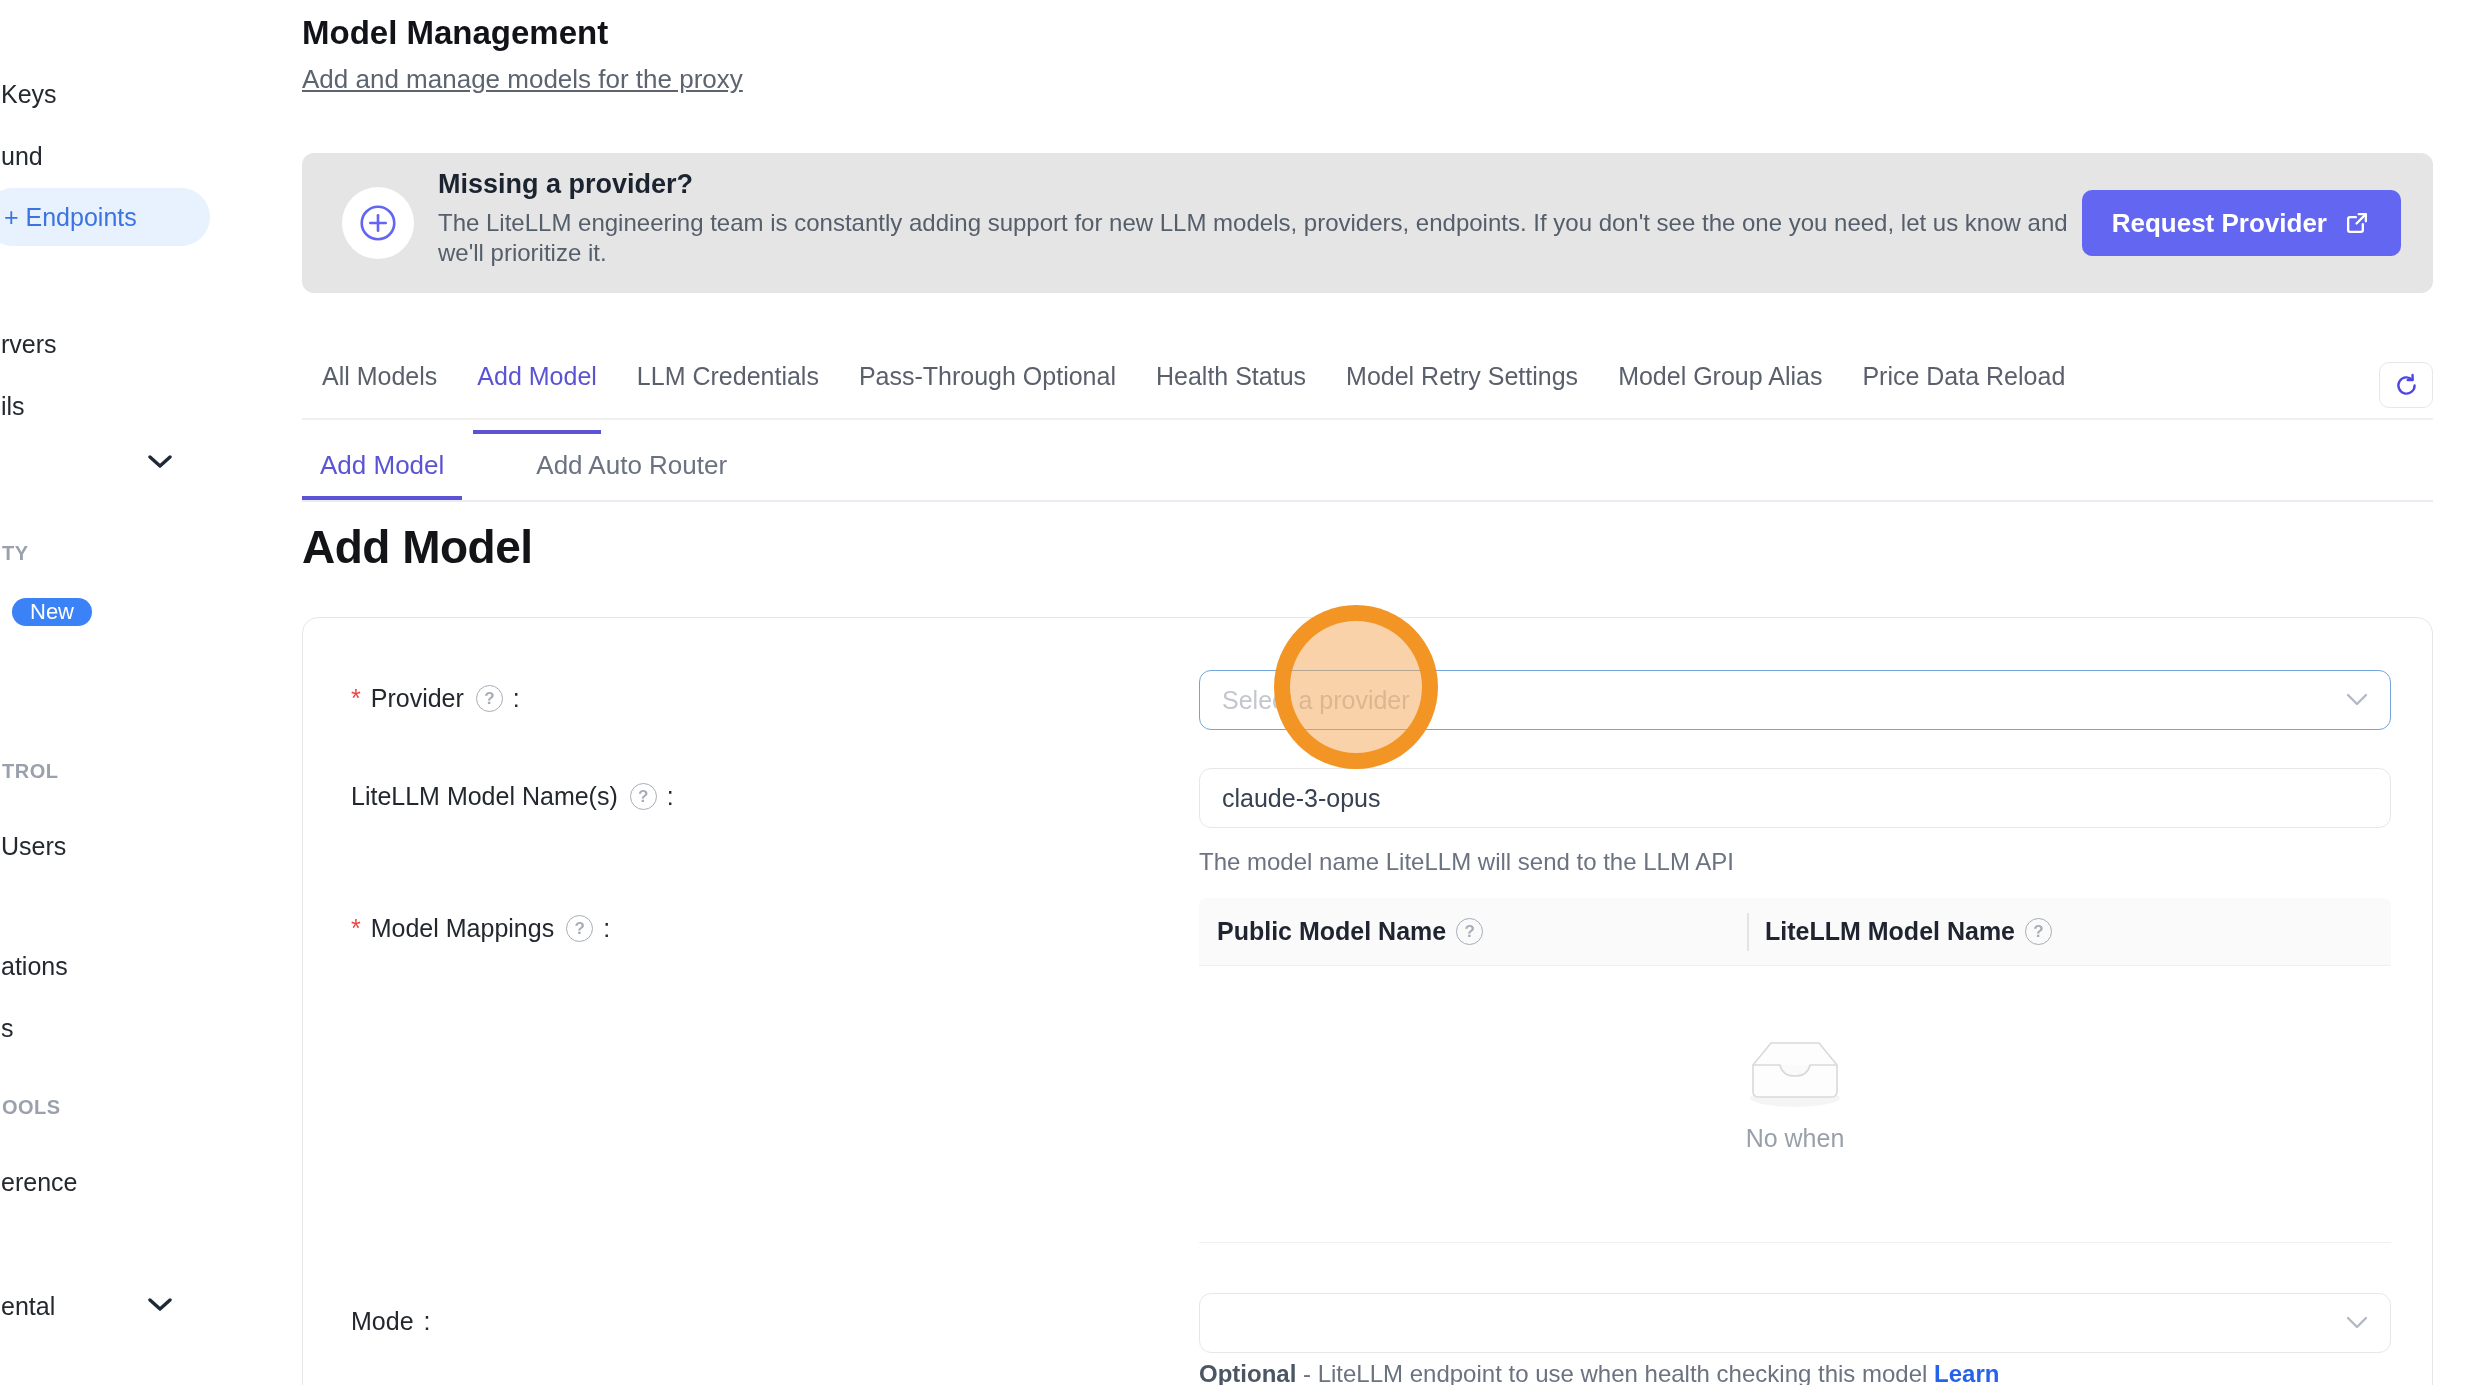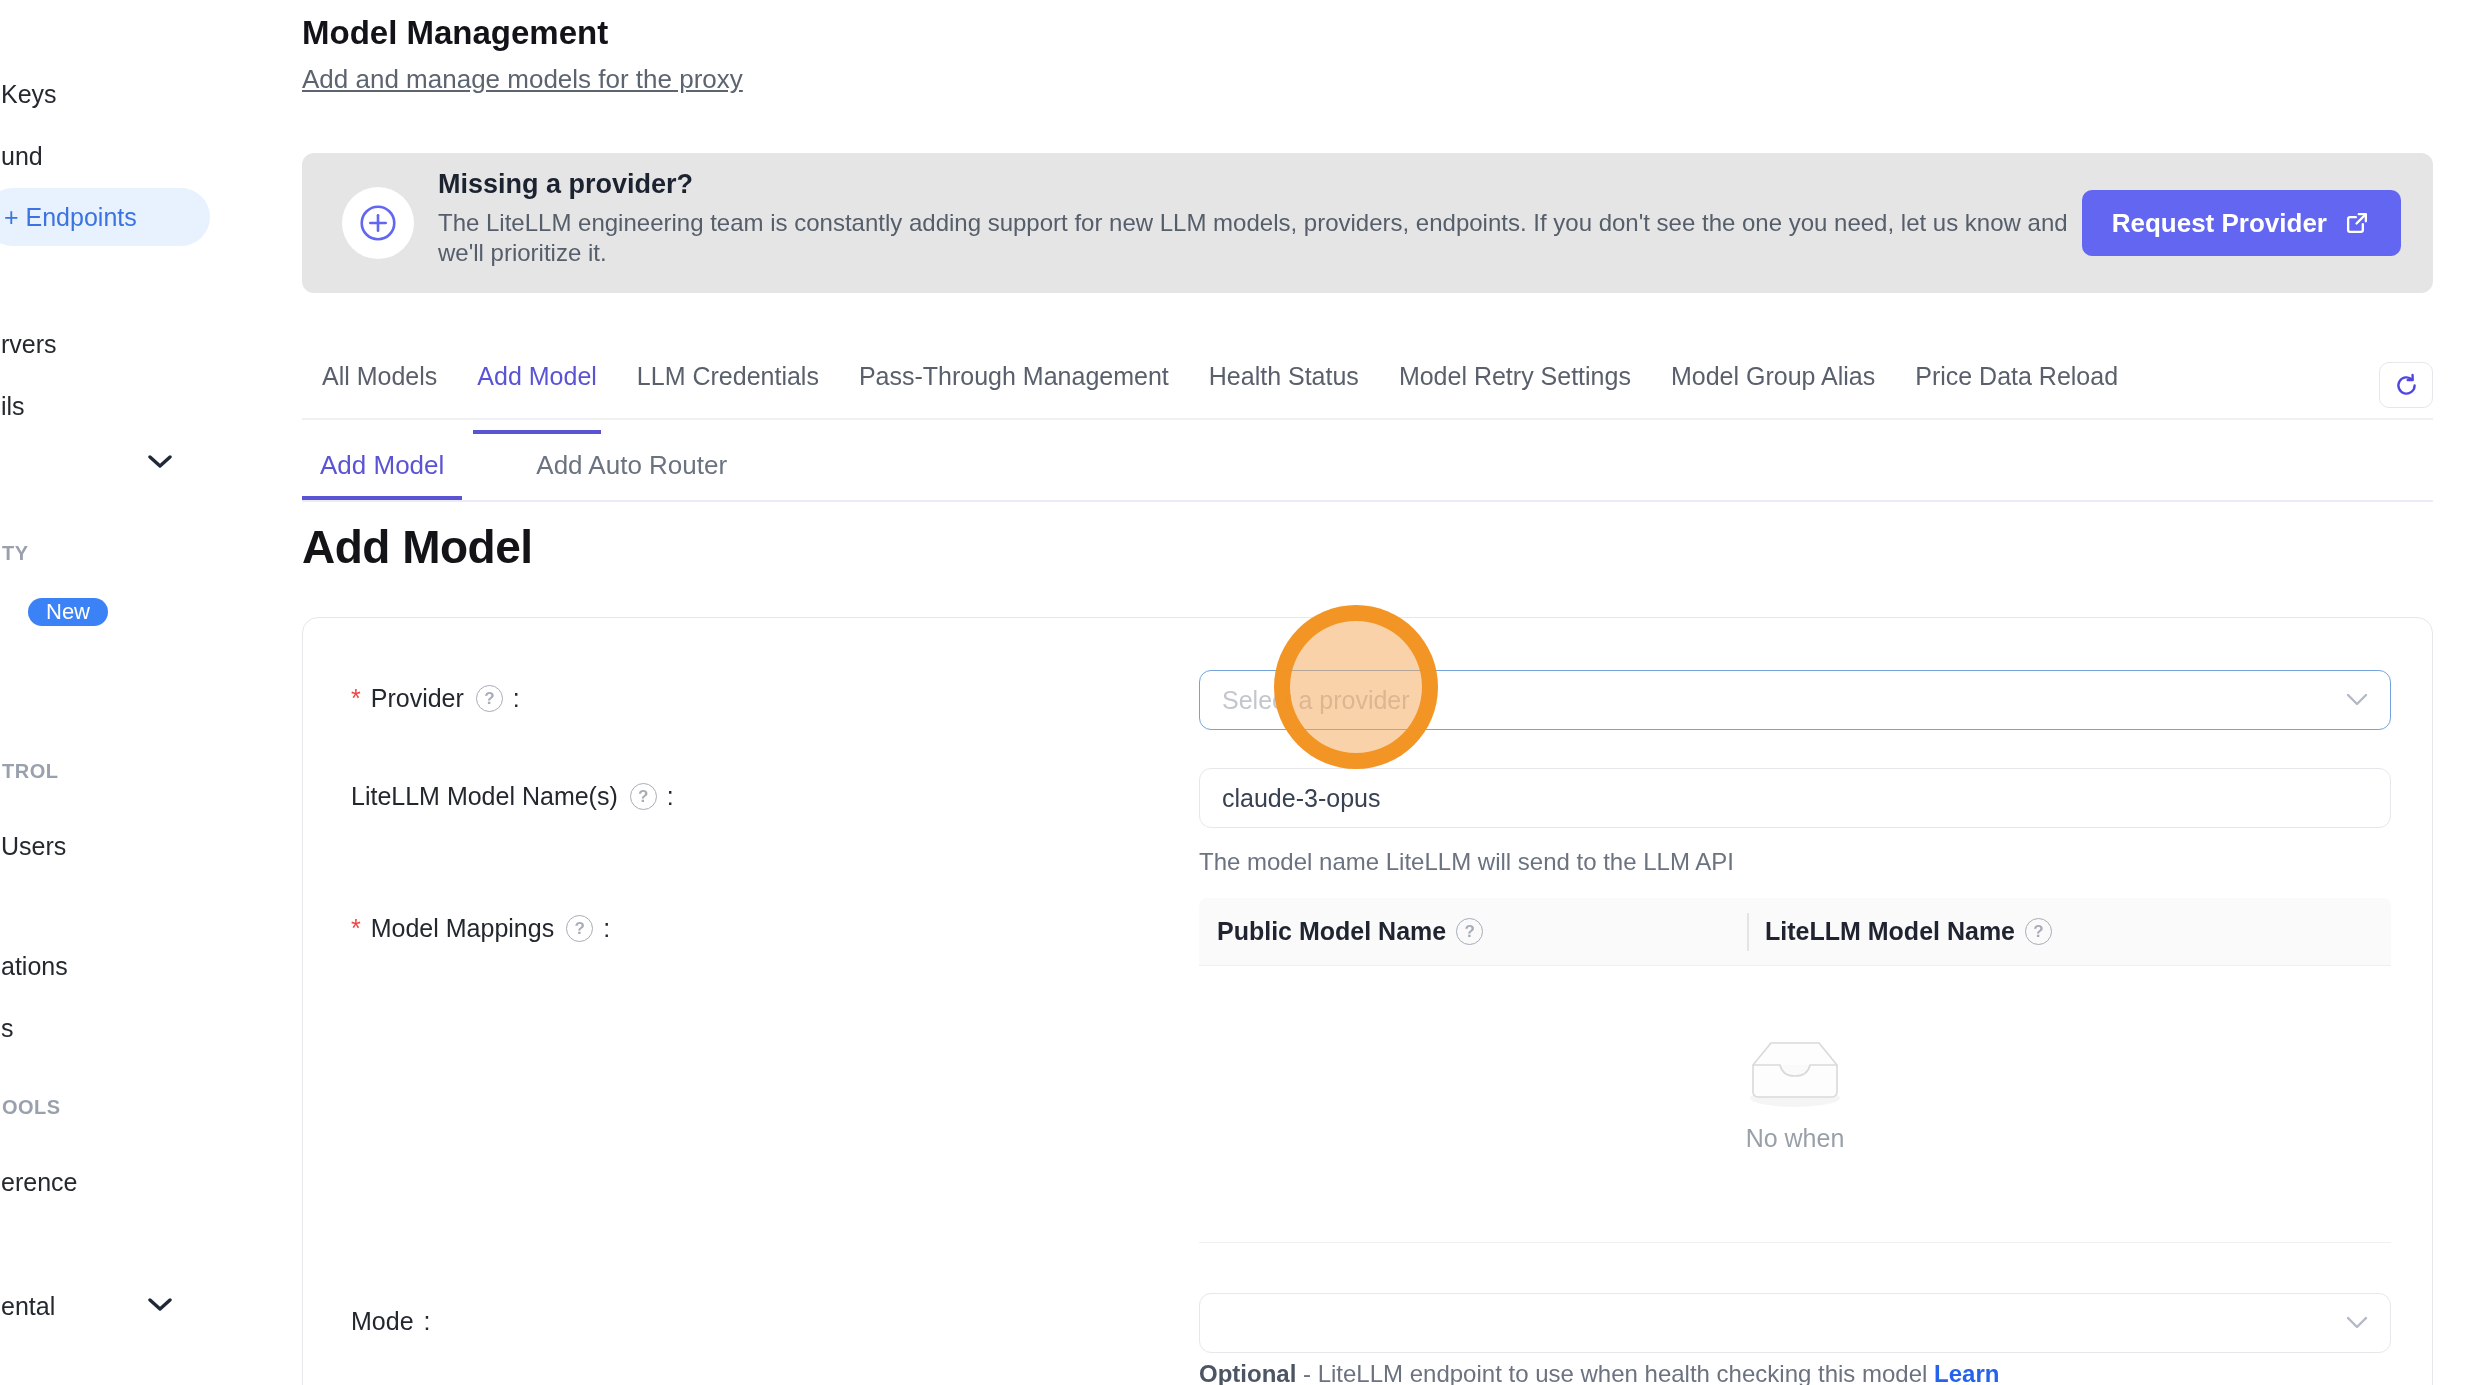--- a/index.html
+++ b/index.html
@@ -7,21 +7,21 @@
               font-family:"Liberation Sans","DejaVu Sans",sans-serif; }
   .app { position:relative; width:2477px; height:1385px; background:#fff; }
 
   
   .sidebar { position:absolute; left:0; top:0; width:230px; height:1385px; background:#fff; }
   .nav-item { position:absolute; left:0; padding-left:1px; font-size:25px; color:#24292f; white-space:nowrap; }
   .nav-pill { position:absolute; left:-16px; width:226px; height:58px; background:#e8f1fe; border-radius:29px;
               display:flex; align-items:center; }
   .nav-pill span { padding-left:20px; font-size:25px; color:#3b74e0; font-weight:500; white-space:nowrap; }
   .nav-section { position:absolute; left:0; padding-left:2px; font-size:20px; font-weight:700; color:#9aa1ad; letter-spacing:.5px; }
-  .badge-new { position:absolute; left:28px; background:#3b82f6; color:#fff; font-size:22px; font-weight:500;
+  .badge-new { position:absolute; left:12px; background:#3b82f6; color:#fff; font-size:22px; font-weight:500;
                padding:1px 18px; border-radius:999px; }
   .chev { position:absolute; width:24px; height:14px; }
 
   
   .main { position:absolute; left:302px; top:0; width:2131px; height:1385px; }
   .page-title { position:absolute; top:14px; left:0; font-size:33px; font-weight:700; color:#111318; }
   .page-subtitle { position:absolute; top:64px; left:0; font-size:26px; color:#5c6470;text-decoration:underline; }
 
   
   .banner { position:absolute; top:153px; left:0; width:2131px; height:140px; background:#e5e5e5; border-radius:12px; }
@@ -151,21 +151,21 @@
           <polyline points="13.5,4.4 19.6,4.4 19.6,10.5" fill="none" stroke="#fff" stroke-width="2" stroke-linecap="round" stroke-linejoin="round"></polyline>
           <line x1="19.4" y1="4.6" x2="11.6" y2="12.4" stroke="#fff" stroke-width="2" stroke-linecap="round"></line>
         </svg>
       </button>
     </section>
 
     <nav class="tabs">
       <div class="tab">All Models</div>
       <div class="tab active">Add Model</div>
       <div class="tab">LLM Credentials</div>
-      <div class="tab">Pass-Through Management</div>
+      <div class="tab">Pass-Through Optional</div>
       <div class="tab">Health Status</div>
       <div class="tab">Model Retry Settings</div>
       <div class="tab">Model Group Alias</div>
       <div class="tab">Price Data Reload</div>
       <button class="refresh-btn">
         <svg width="27" height="27" viewBox="0 0 24 24">
           <path d="M19.2 12a7.2 7.2 0 1 1-2.1-5.1" fill="none" stroke="#4f46e5" stroke-width="2.1" stroke-linecap="round"></path>
           <polyline points="17.4,2.6 17.5,7.2 13,7.2" fill="none" stroke="#4f46e5" stroke-width="2.1" stroke-linecap="round" stroke-linejoin="round"></polyline>
         </svg>
       </button>

